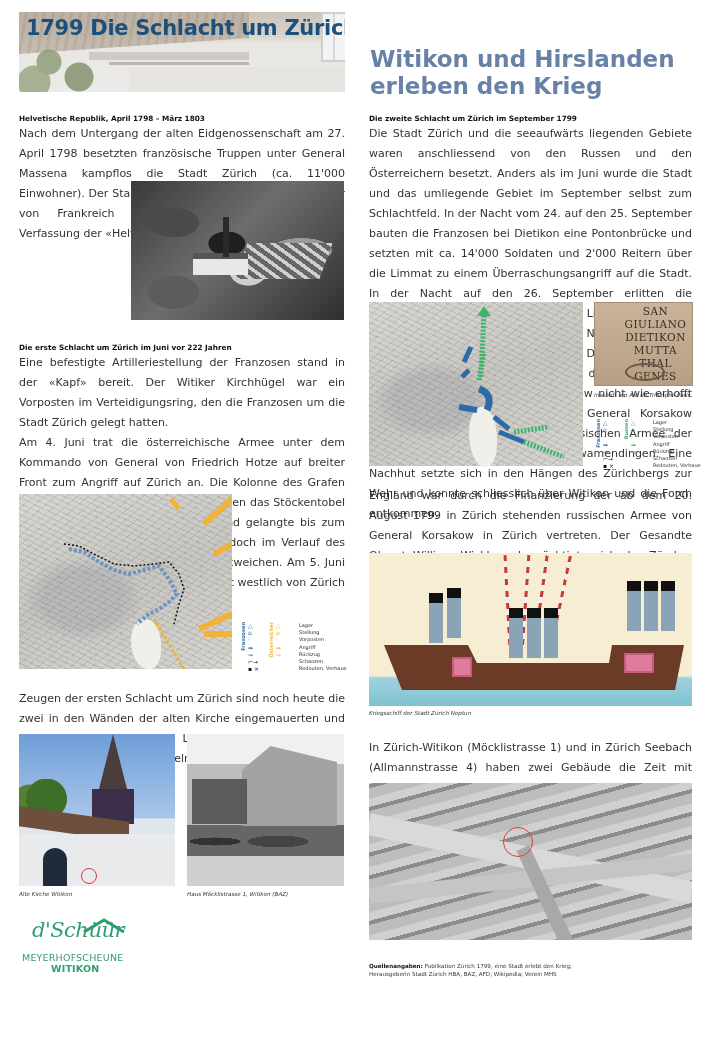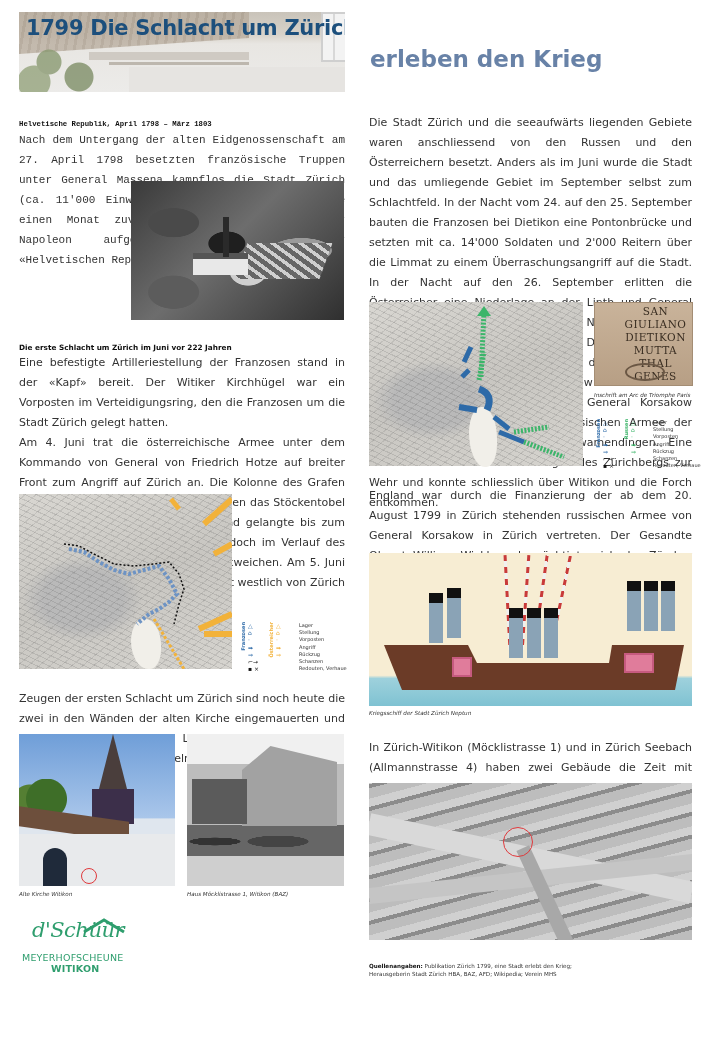--- a/index.html
+++ b/index.html
@@ -99,24 +99,25 @@
   <div class="roof"></div>
   <div class="ivy"></div>
   <div class="eave"></div>
   <div class="gutter"></div>
   <div class="wall"></div>
   <div class="window"></div>
   <div id="banner-title">1799 Die Schlacht um Zürich</div>
 </div>
 
 <div id="main-title" class="abs">
+  <div>Witikon und Hirslanden</div>
   <div>erleben den Krieg</div>
 </div>
 
-<div class="abs" style="left:19px; top:119px; width:326px;font-family:Liberation Mono, monospace;">
+<div class="abs" style="left:19px; top:113px; width:326px;">
   <div class="h">Helvetische Republik, April 1798 – März 1803</div>
   <div class="p">Nach dem Untergang der alten Eidgenossenschaft am 27. April 1798 besetzten französische Truppen unter General Massena kampflos die Stadt Zürich (ca. 11'000 Einwohner). Der Stand Zürich hatte einen Monat zuvor der von Frankreich unter Napoleon aufgezwungenen Verfassung der «Helvetischen Republik» zugestimmt.</div>
 </div>
 
 <div id="aerial" class="photo">
   <div class="graves"></div>
   <div class="church"></div>
   <div class="tower"></div>
 </div>
 
@@ -195,20 +196,21 @@
 <div id="logo" class="abs">
   <svg id="logo-roof-svg" width="44" height="16">
     <polyline points="2,14 22,2 42,14" fill="none" stroke="#2f9e6e" stroke-width="3"></polyline>
   </svg>
   <div id="logo-script">d'Schüür</div>
   <div id="logo-line1">MEYERHOFSCHEUNE</div>
   <div id="logo-line2">WITIKON</div>
 </div>
 
 <div class="abs" style="left:369px; top:113px; width:323px;">
+  <div class="h">Die zweite Schlacht um Zürich im September 1799</div>
   <div class="p">Die Stadt Zürich und die seeaufwärts liegenden Gebiete waren anschliessend von den Russen und den Österreichern besetzt. Anders als im Juni wurde die Stadt und das umliegende Gebiet im September selbst zum Schlachtfeld. In der Nacht vom 24. auf den 25. September bauten die Franzosen bei Dietikon eine Pontonbrücke und setzten mit ca. 14'000 Soldaten und 2'000 Reitern über die Limmat zu einem Überraschungsangriff auf die Stadt. In der Nacht auf den 26. September erlitten die Österreicher eine Niederlage an der Linth und General Hotze kam bei Schänis um. In dieser Nacht herrschte in der Stadt Zürich ein unbeschreibliches Durcheinander von zum Teil in Panik geratenen Russen, dies nicht zuletzt, weil die Truppen von General Suworow nicht wie erhofft zur Unterstützung eintrafen. Unter General Korsakow gelang einem grossen Teil der russischen Armee der Rückzug über Oberstrass und Schwamendingen. Eine Nachhut setzte sich in den Hängen des Zürichbergs zur Wehr und konnte schliesslich über Witikon und die Forch entkommen.</div>
 </div>
 
 <div id="map2" class="map">
   <div class="lake" style="left:100px; top:105px; width:28px; height:60px;"></div>
   <svg width="214" height="164" style="position:absolute;left:0;top:0">
     <path d="M112,75 L115,10" stroke="#3cb56a" stroke-width="5" stroke-dasharray="2 1.5" fill="none"></path>
     <polygon points="108,14 115,4 122,14" fill="#3cb56a"></polygon>
     <path d="M110,78 L115,50" stroke="#3cb56a" stroke-width="5" stroke-dasharray="2 1.5" fill="none"></path>
     <path d="M95,60 L102,45" stroke="#2d6aa8" stroke-width="5" fill="none"></path>

